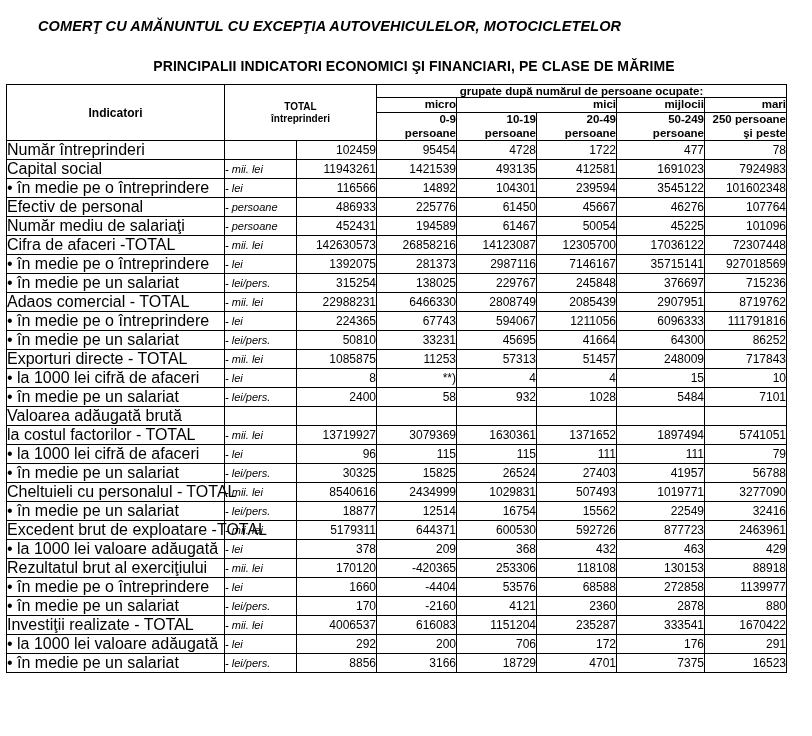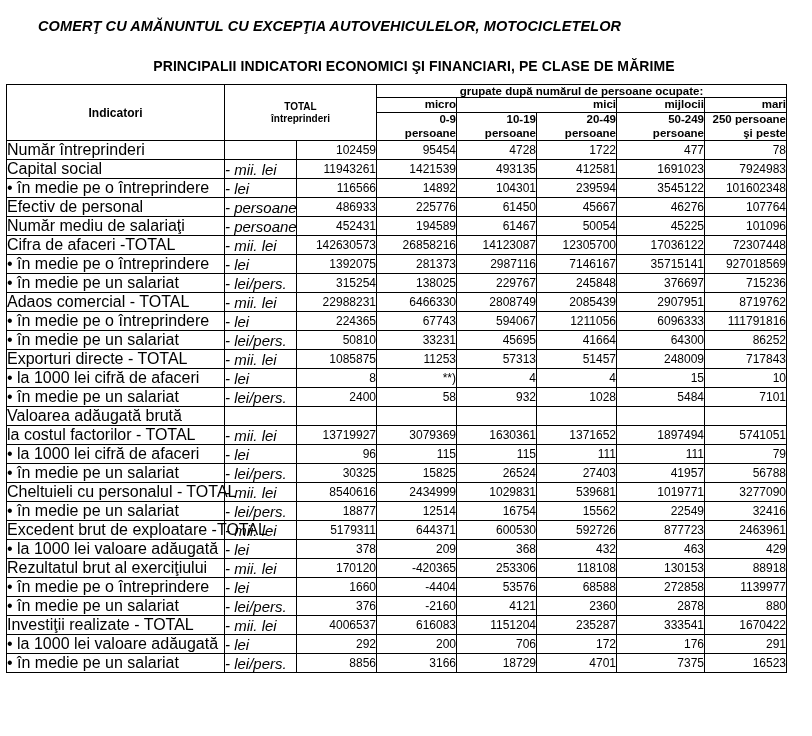--- a/index.html
+++ b/index.html
@@ -77,21 +77,21 @@
     font-size: 16px;
     white-space: nowrap;
     border-left: 1px solid #000;
     border-right: none;
     border-top: none;
     border-bottom: none;
   }
   td.um {
     text-align: left;
     padding: 1px 2px 1px 4px;
-    font-size: 15px;
+    font-size: 11px;
     font-style: italic;
     white-space: nowrap;
     border: none;
   }
   td.num {
     text-align: right;
     padding: 1px 6px 1px 2px;
     font-size: 12px;
     white-space: nowrap;
     border: none;
@@ -353,21 +353,21 @@
             <td class="num">27403</td>
             <td class="num">41957</td>
             <td class="num vline-r">56788</td>
           </tr>
           <tr class="row">
             <td class="ind">Cheltuieli cu personalul - TOTAL</td>
             <td class="um vline-l">- mii. lei</td>
             <td class="num">8540616</td>
             <td class="num vline-l">2434999</td>
             <td class="num">1029831</td>
-            <td class="num">539681</td>
+            <td class="num">507493</td>
             <td class="num">1019771</td>
             <td class="num vline-r">3277090</td>
           </tr>
           <tr class="row">
             <td class="ind indent">• în medie pe un salariat</td>
             <td class="um vline-l">- lei/pers.</td>
             <td class="num">18877</td>
             <td class="num vline-l">12514</td>
             <td class="num">16754</td>
             <td class="num">15562</td>
@@ -410,21 +410,21 @@
             <td class="num">1660</td>
             <td class="num vline-l">-4404</td>
             <td class="num">53576</td>
             <td class="num">68588</td>
             <td class="num">272858</td>
             <td class="num vline-r">1139977</td>
           </tr>
           <tr class="row">
             <td class="ind indent">• în medie pe un salariat</td>
             <td class="um vline-l">- lei/pers.</td>
-            <td class="num">376</td>
+            <td class="num">170</td>
             <td class="num vline-l">-2160</td>
             <td class="num">4121</td>
             <td class="num">2360</td>
             <td class="num">2878</td>
             <td class="num vline-r">880</td>
           </tr>
           <tr class="row">
             <td class="ind">Investiţii realizate - TOTAL</td>
             <td class="um vline-l">- mii. lei</td>
             <td class="num">4006537</td>

